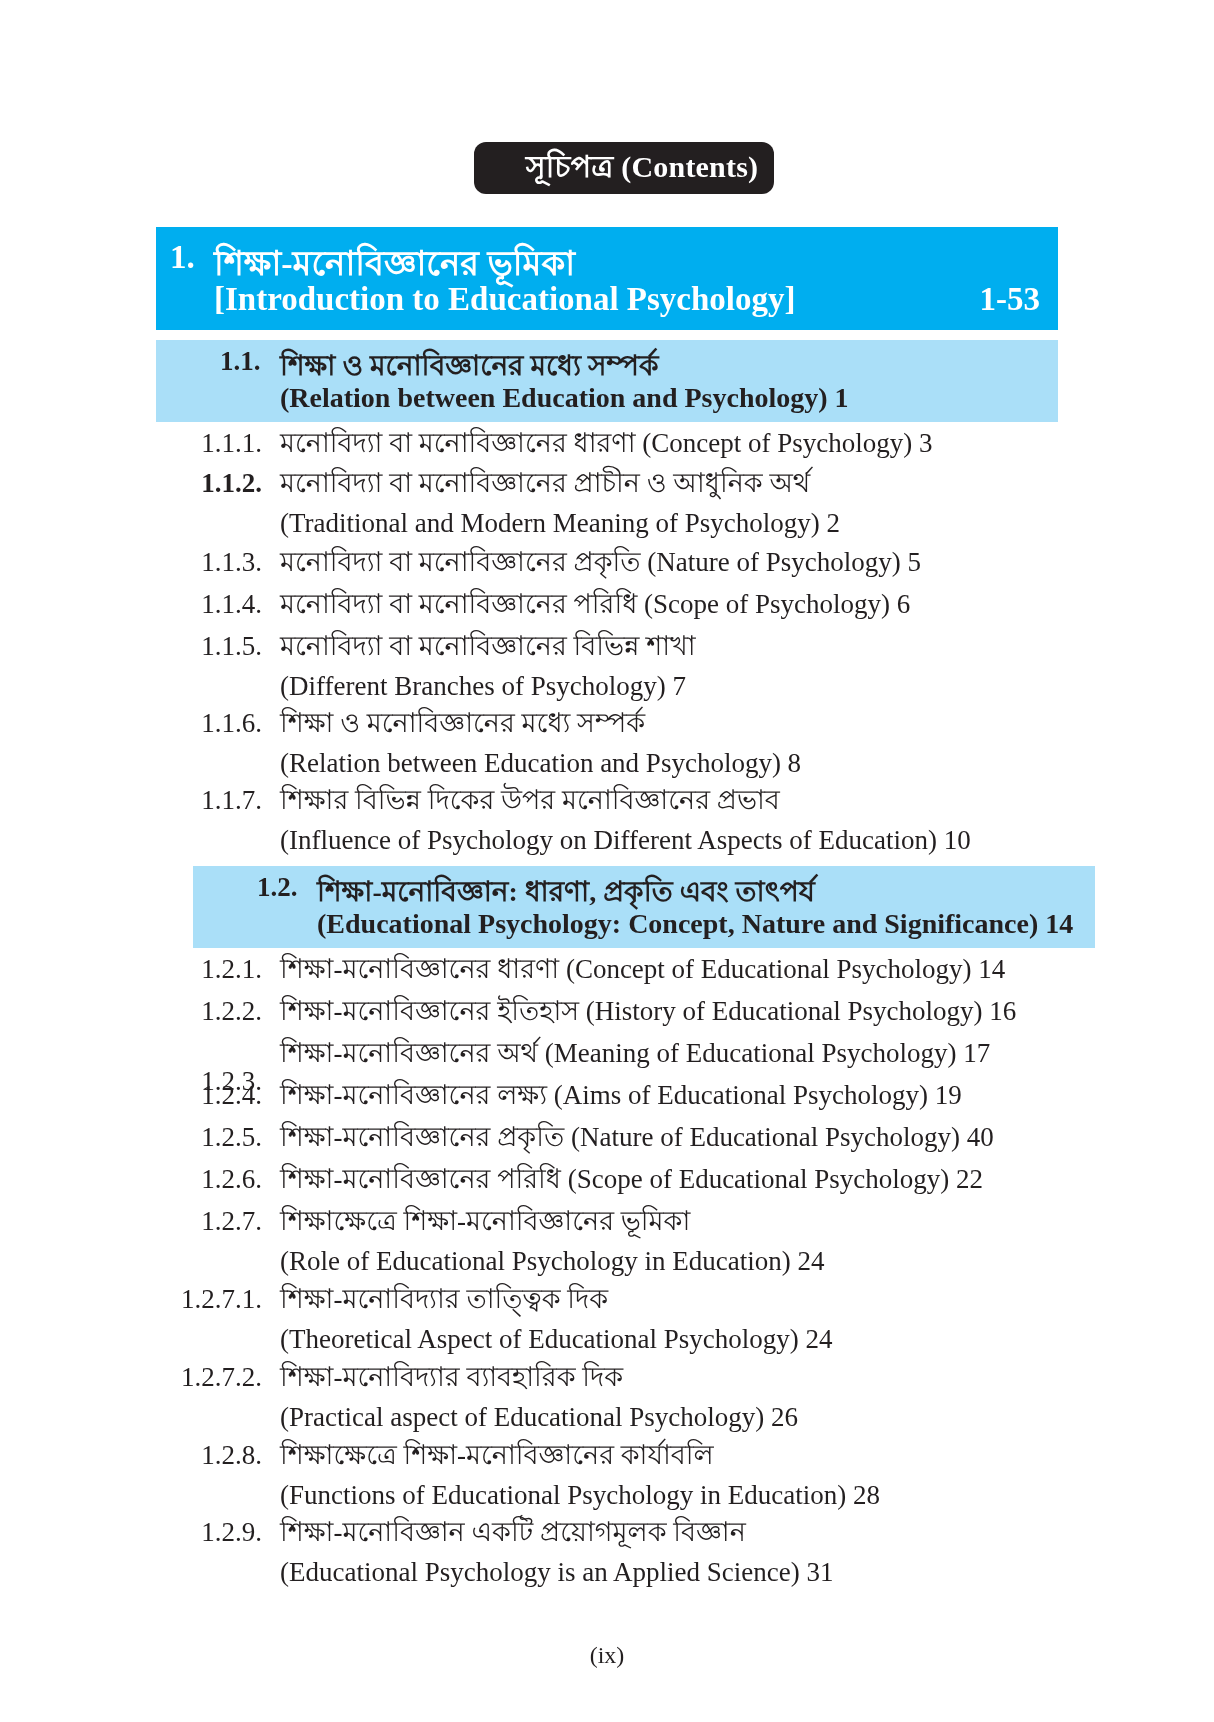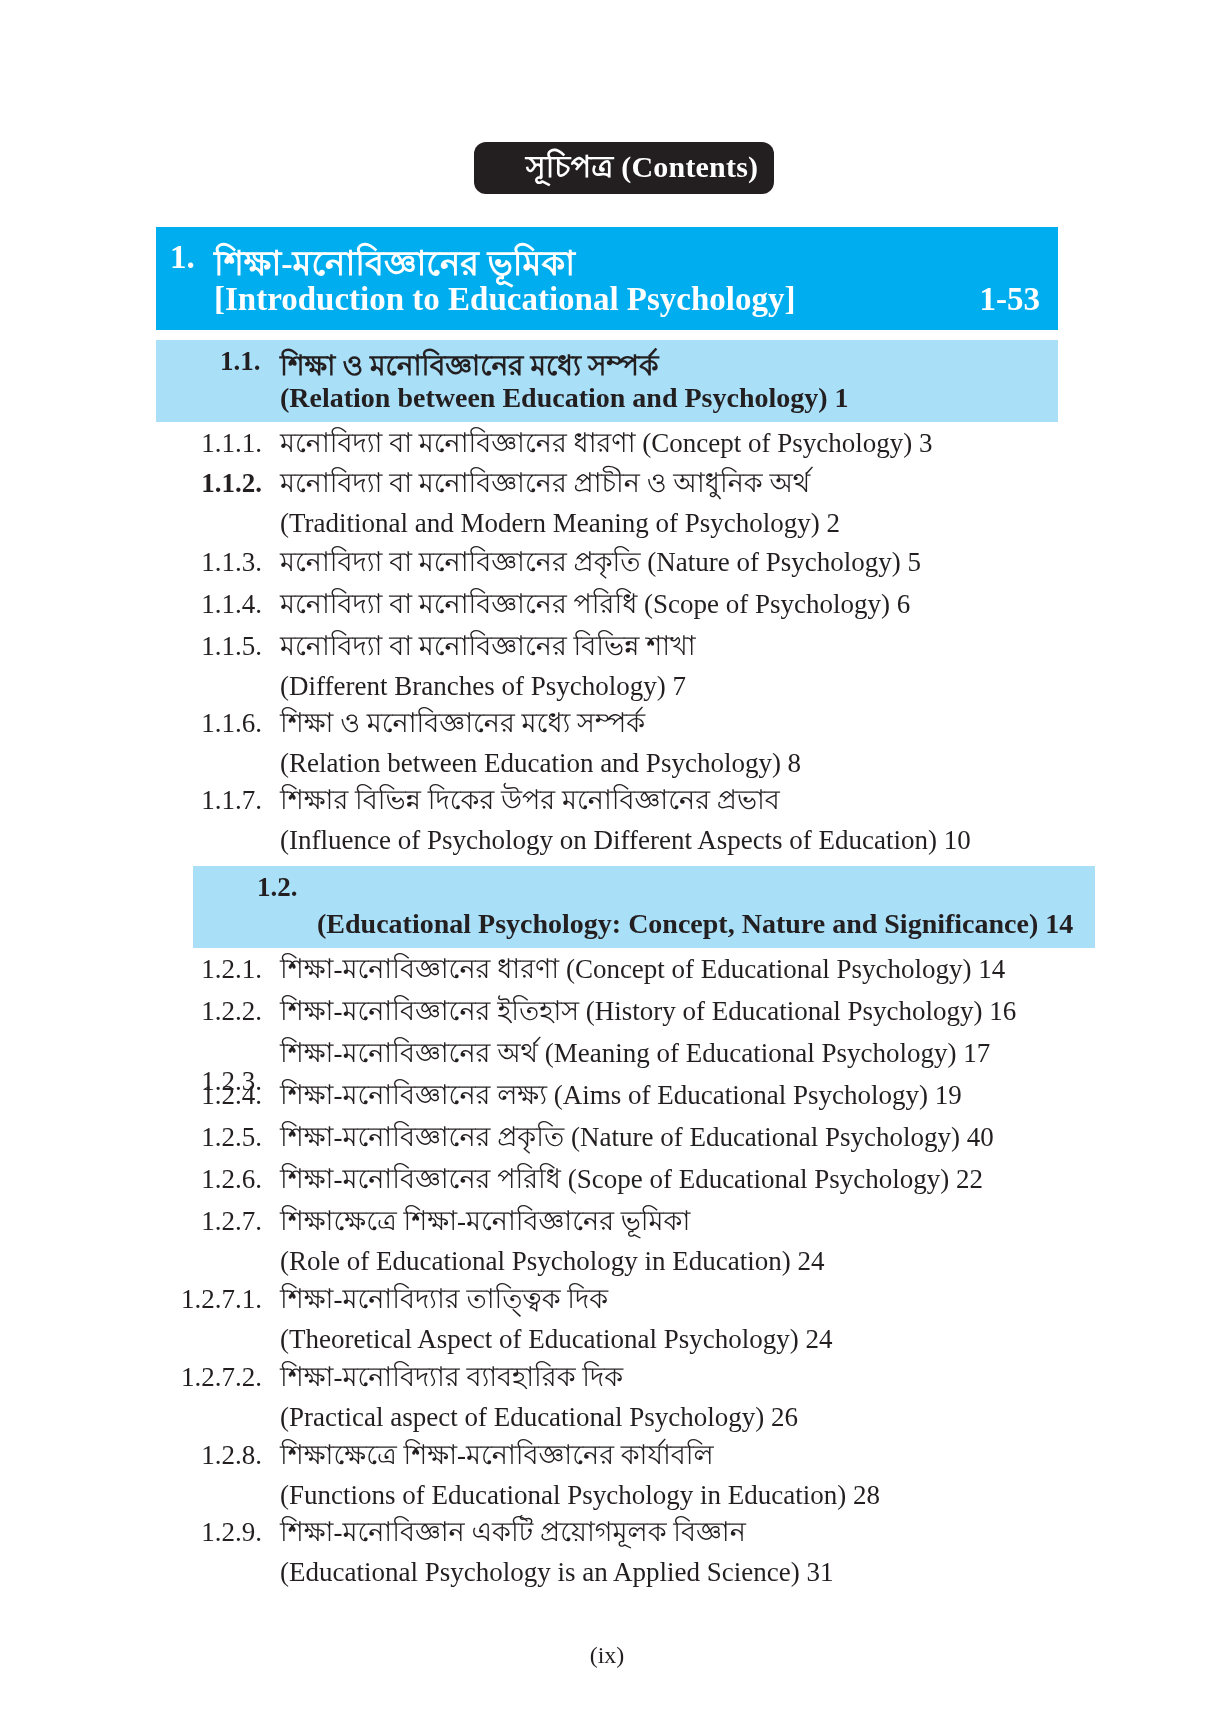--- a/index.html
+++ b/index.html
@@ -73,20 +73,21 @@
   <span class="line2">(Relation between Education and Psychology) 8</span>
 </div>
 <div class="entry" style="top:781px;">
   <span class="num" style="left:156px;">1.1.7.</span>
   <span class="line">শিক্ষার বিভিন্ন দিকের উপর মনোবিজ্ঞানের প্রভাব</span>
   <span class="line2">(Influence of Psychology on Different Aspects of Education) 10</span>
 </div>
 
 <div class="section-band" style="top:866px;margin-left:37px;">
   <span class="num">1.2.</span>
+  <span class="bn">শিক্ষা-মনোবিজ্ঞান: ধারণা, প্রকৃতি এবং তাৎপর্য</span>
   <span class="en">(Educational Psychology: Concept, Nature and Significance) 14</span>
 </div>
 
 <div class="entry" style="top:950px;">
   <span class="num" style="left:156px;">1.2.1.</span>
   <span class="line">শিক্ষা-মনোবিজ্ঞানের ধারণা (Concept of Educational Psychology) 14</span>
 </div>
 <div class="entry" style="top:992px;">
   <span class="num" style="left:156px;">1.2.2.</span>
   <span class="line">শিক্ষা-মনোবিজ্ঞানের ইতিহাস (History of Educational Psychology) 16</span>

